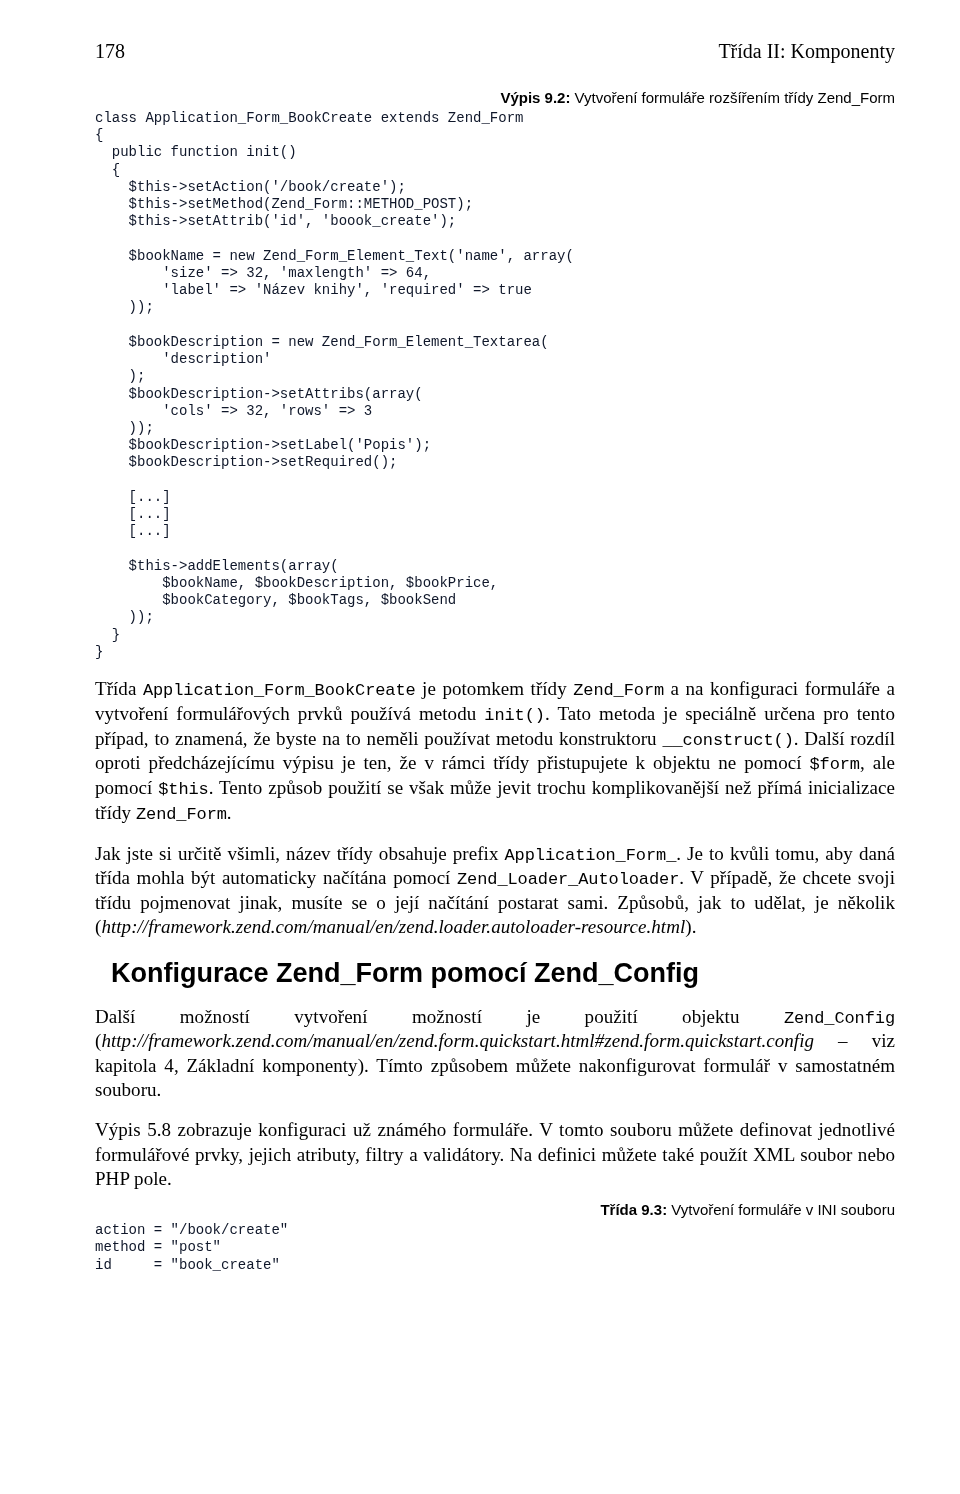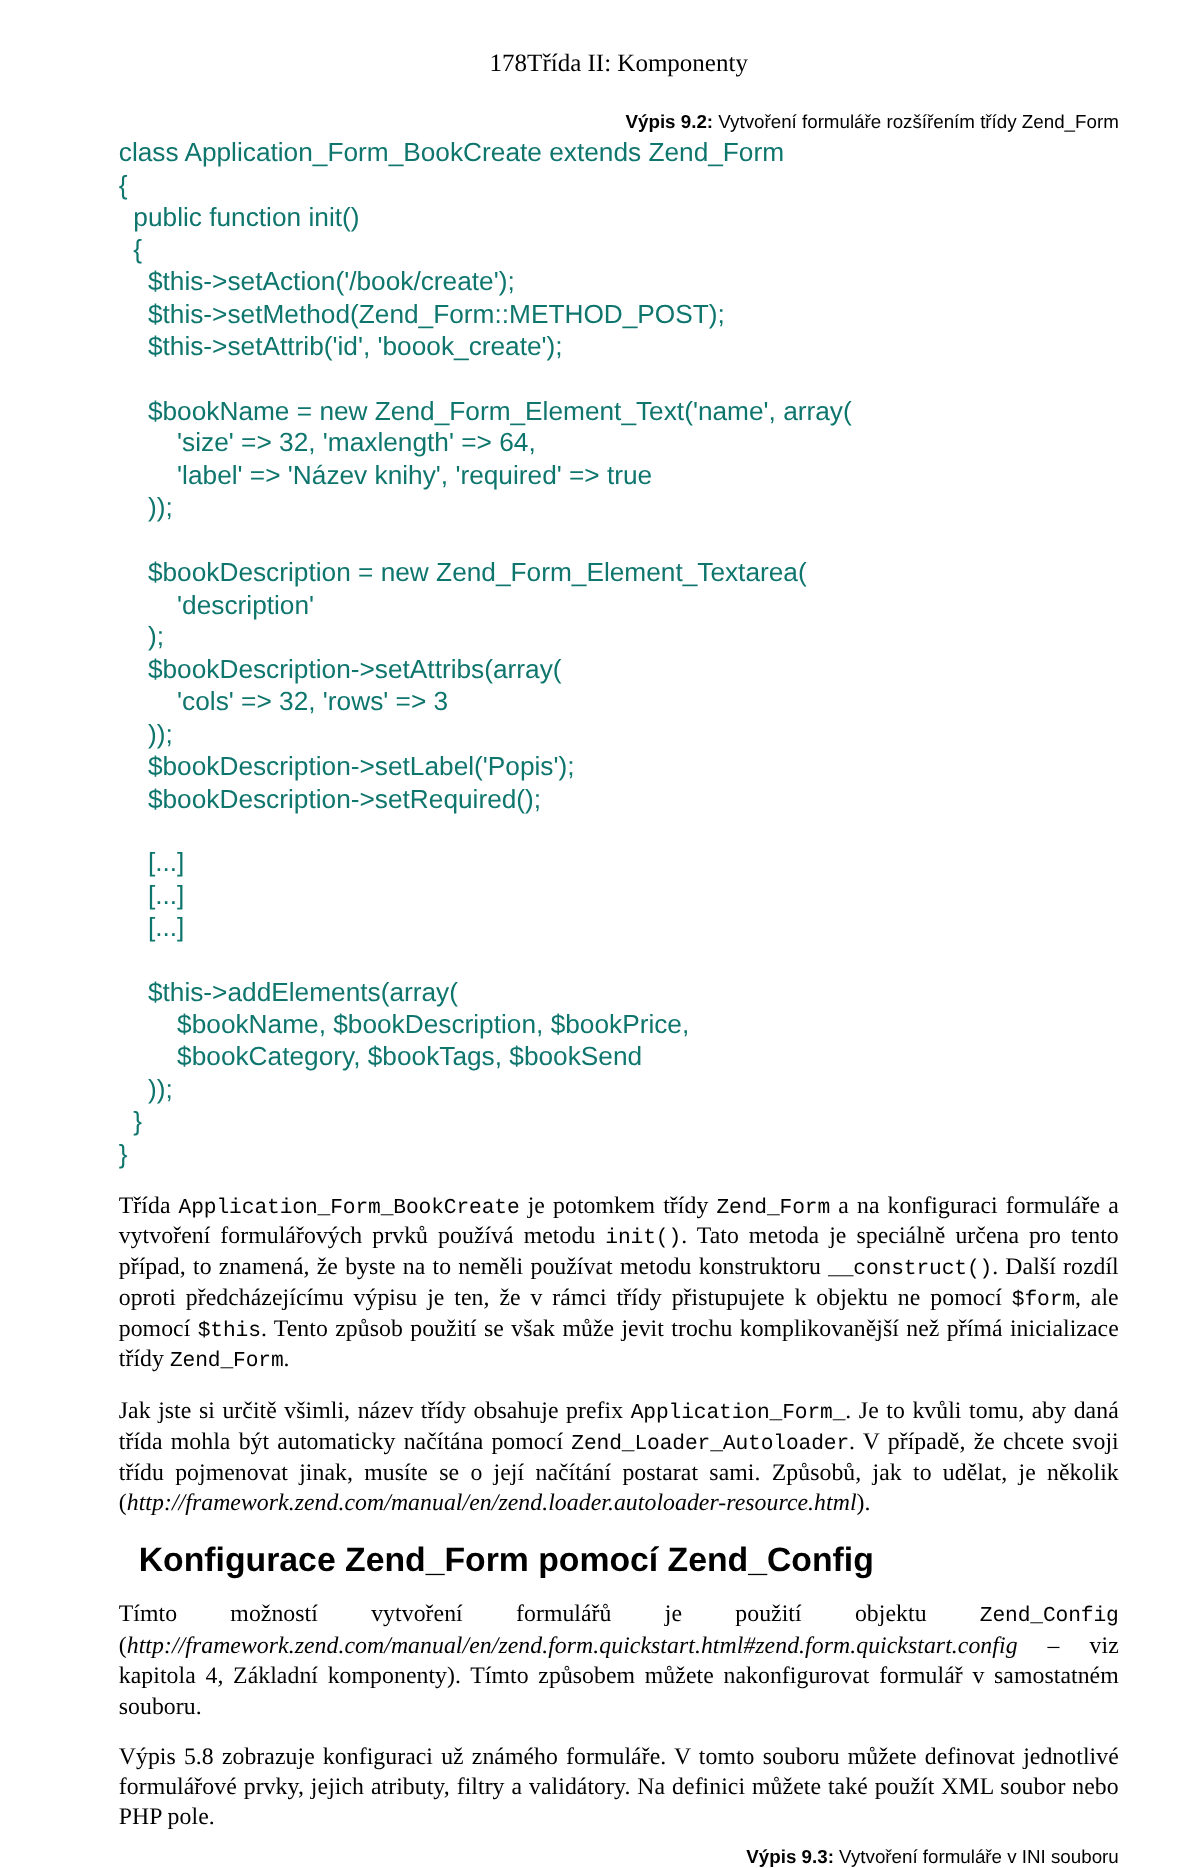--- a/index.html
+++ b/index.html
@@ -9,39 +9,39 @@
     font-family: 'Times New Roman', 'Minion Pro', Georgia, serif;
     color: #000;
     width: 960px;
   }
   .page {
     padding: 40px 65px 50px 95px;
     box-sizing: border-box;
   }
   .header-row {
     display: flex;
-    justify-content: center;
+    justify-content: space-between;
     align-items: baseline;
     font-size: 20px;
     margin-bottom: 26px;
   }
   .page-num { font-weight: 400; }
   .section-label { font-weight: 400; }
   .listing-caption {
     font-family: Helvetica, Arial, sans-serif;
     font-size: 15px;
     margin-bottom: 4px;
     text-align: right;
   }
   .listing-caption .bold { font-weight: 700; }
   .code {
-    font-family: Liberation Sans, sans-serif;
-    font-size: 21px;
+    font-family: Liberation Mono, monospace;
+    font-size: 14px;
     line-height: 1.23;
-    color: #0f766e;
+    color: #0f172a;
     white-space: pre;
     margin-bottom: 12px;
   }
   .para {
     font-size: 19px;
     line-height: 1.28;
     text-align: justify;
     margin-bottom: 10px;
     letter-spacing: 0.05px;
     margin-top: 16px;
@@ -110,25 +110,25 @@
     <span>Třída </span><span class="mono">Application_Form_BookCreate</span><span> je potomkem třídy </span><span class="mono">Zend_Form</span><span> a na konfiguraci formuláře a vytvoření formulářových prvků používá metodu </span><span class="mono">init()</span><span>. Tato metoda je speciálně určena pro tento případ, to znamená, že byste na to neměli používat metodu konstruktoru </span><span class="mono">__construct()</span><span>. Další rozdíl oproti předcházejícímu výpisu je ten, že v rámci třídy přistupujete k objektu ne pomocí </span><span class="mono">$form</span><span>, ale pomocí </span><span class="mono">$this</span><span>. Tento způsob použití se však může jevit trochu komplikovanější než přímá inicializace třídy </span><span class="mono">Zend_Form</span><span>.</span>
   </p>
 
   <p class="para">
     <span>Jak jste si určitě všimli, název třídy obsahuje prefix </span><span class="mono">Application_Form_</span><span>. Je to kvůli tomu, aby daná třída mohla být automaticky načítána pomocí </span><span class="mono">Zend_Loader_Autoloader</span><span>. V případě, že chcete svoji třídu pojmenovat jinak, musíte se o její načítání postarat sami. Způsobů, jak to udělat, je několik (</span><span class="italic">http://framework.zend.com/manual/en/zend.loader.autoloader-resource.html</span><span>).</span>
   </p>
 
   <h2 class="subhead">Konfigurace Zend_Form pomocí Zend_Config</h2>
 
   <p class="para">
-    <span>Tímto možností vytvoření formulářů je použití objektu </span><span class="mono">Zend_Config</span><span> (</span><span class="italic">http://framework.zend.com/manual/en/zend.form.quickstart.html#zend.form.quickstart.config</span><span> – viz kapitola 4, Základní komponenty). Tímto způsobem můžete nakonfigurovat formulář v samostatném souboru.</span>
+    <span>Další možností vytvoření možností je použití objektu </span><span class="mono">Zend_Config</span><span> (</span><span class="italic">http://framework.zend.com/manual/en/zend.form.quickstart.html#zend.form.quickstart.config</span><span> – viz kapitola 4, Základní komponenty). Tímto způsobem můžete nakonfigurovat formulář v samostatném souboru.</span>
   </p>
 
   <p class="para">Výpis 5.8 zobrazuje konfiguraci už známého formuláře. V tomto souboru můžete definovat jednotlivé formulářové prvky, jejich atributy, filtry a validátory. Na definici můžete také použít XML soubor nebo PHP pole.</p>
 
   <div class="listing-caption">
-    <span class="bold">Výpis 9.3:</span><span> Vytvoření formuláře v INI souboru</span>
+    <span class="bold">Třída 9.3:</span><span> Vytvoření formuláře v INI souboru</span>
   </div>
   <div class="code">action = "/book/create"
 method = "post"
 id     = "book_create"</div>
 
 </div>
 
 </body></html>

